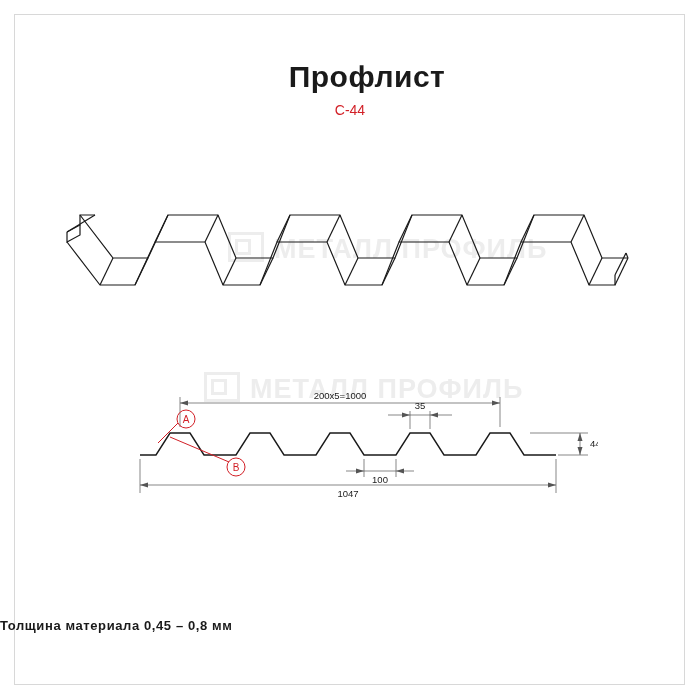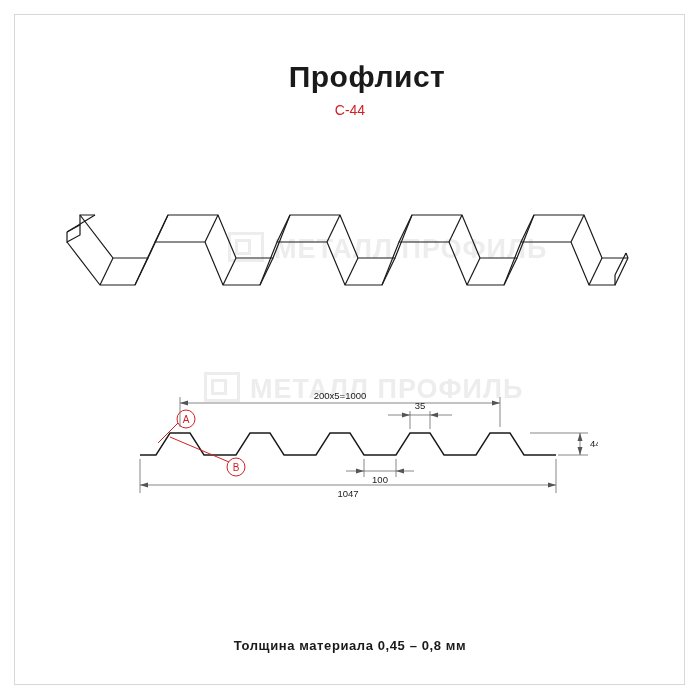--- a/index.html
+++ b/index.html
@@ -43,24 +43,23 @@
     top: 102px;
     left: 0;
     width: 700px;
     text-align: center;
     font-size: 14px;
     font-weight: normal;
     color: #d21f26;
   }
   .footer-note {
     position: absolute;
-    top: 638px;
+    top: 618px;
     left: 0;
     width: 700px;
-    text-align: center;
     font-size: 13px;
     font-weight: bold;
     color: #1a1a1a;
     letter-spacing: 0.6px;
   }
   .wm {
     position: absolute;
     pointer-events: none;
     user-select: none;
     color: #ededed;

